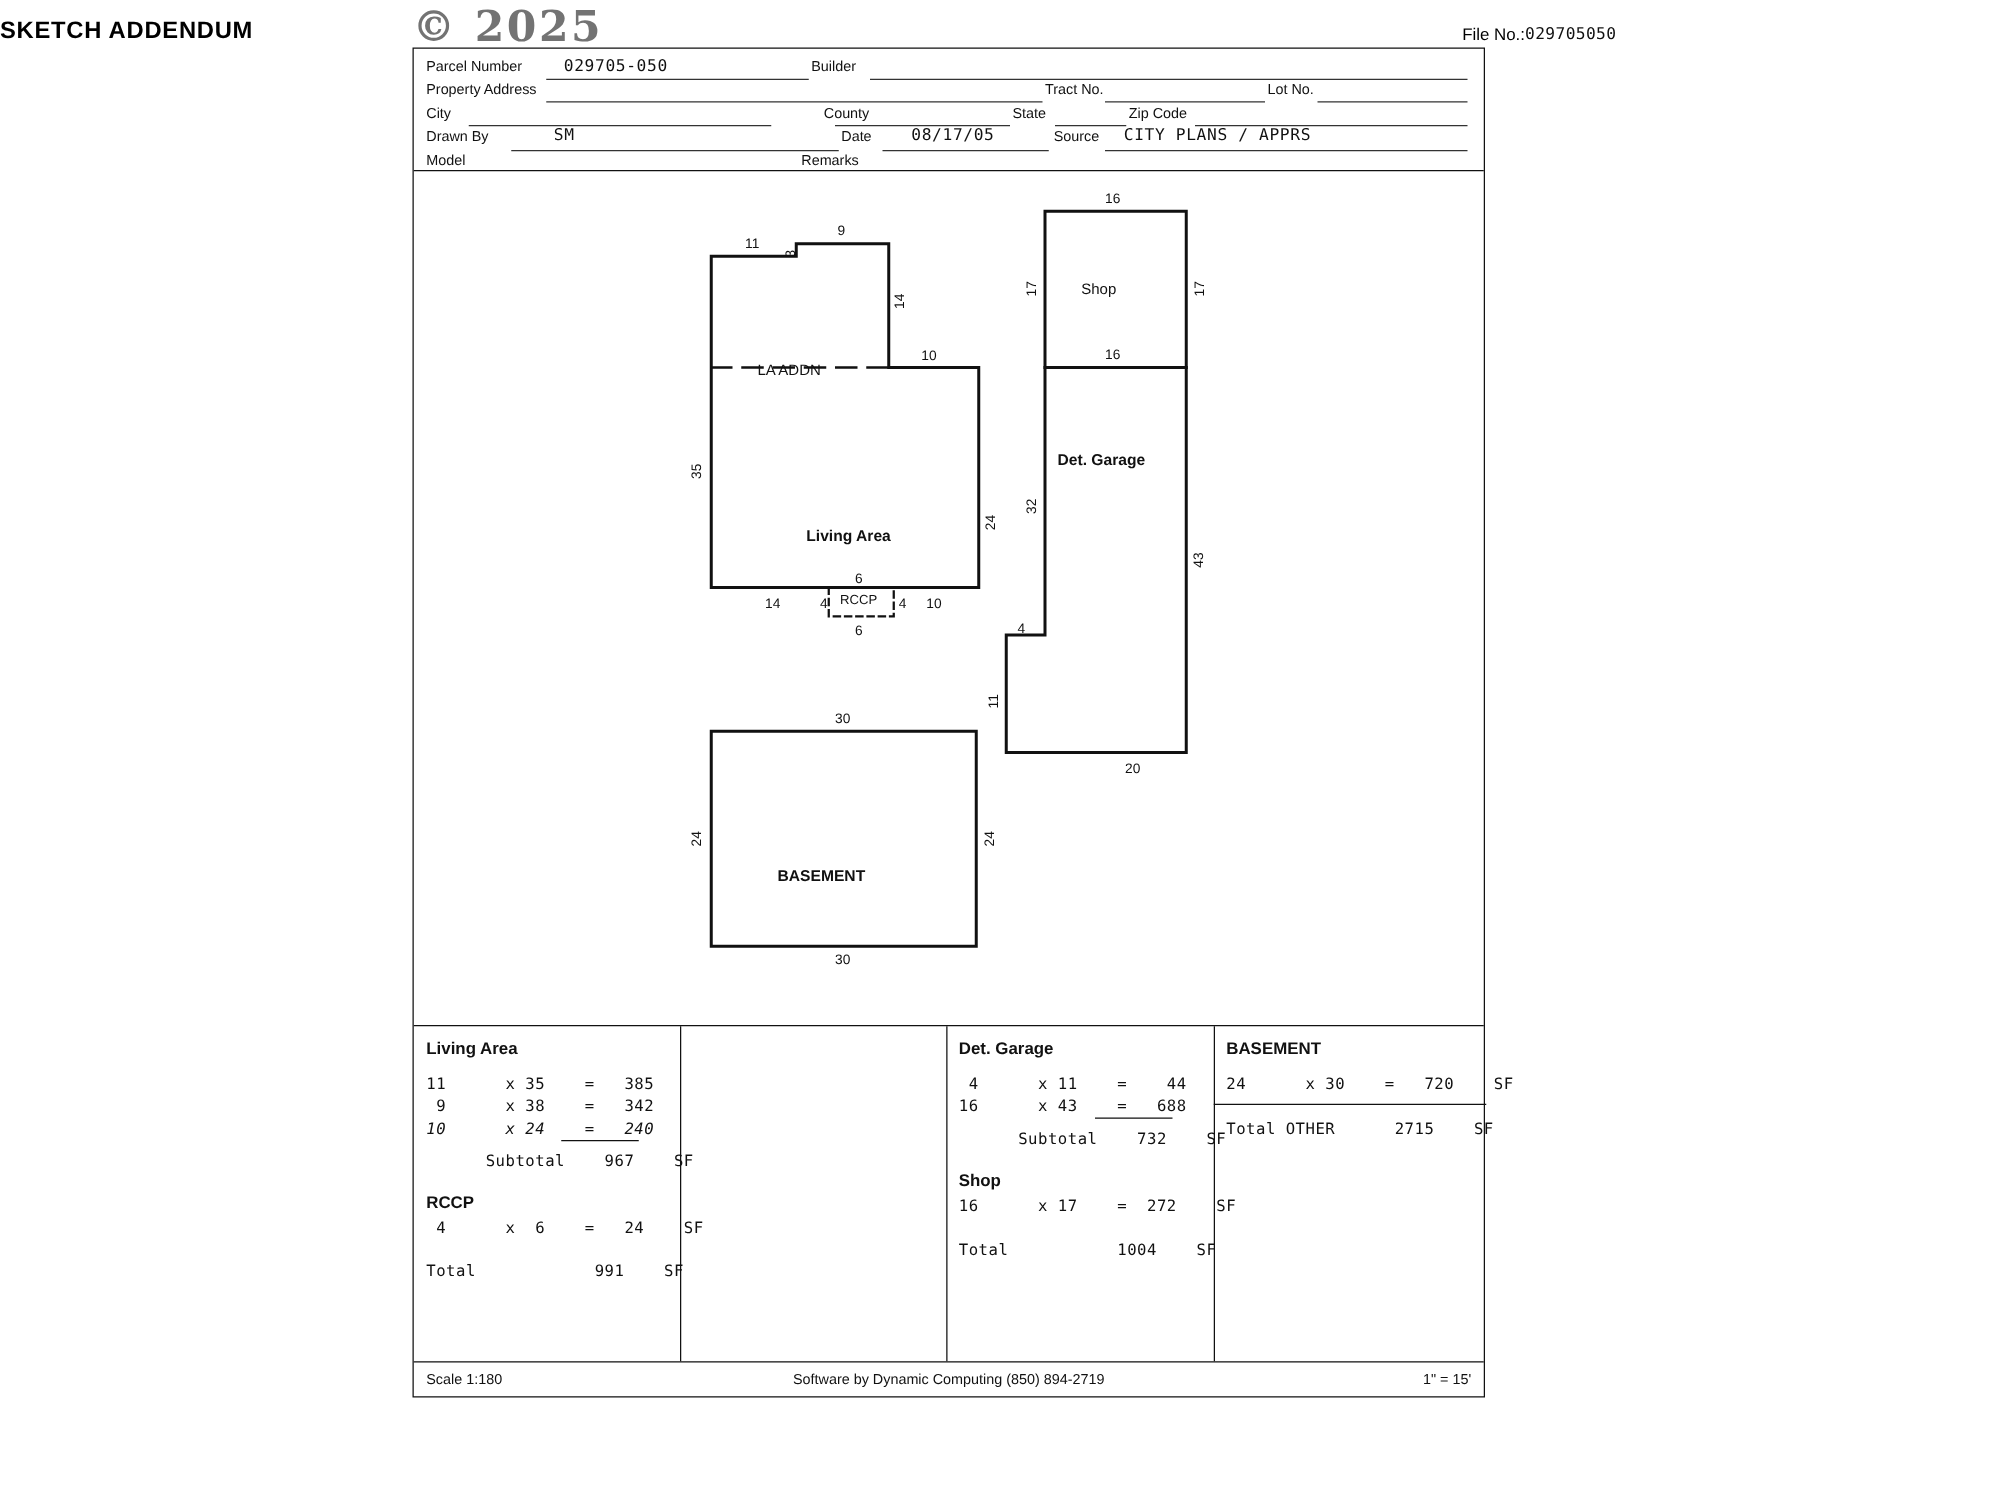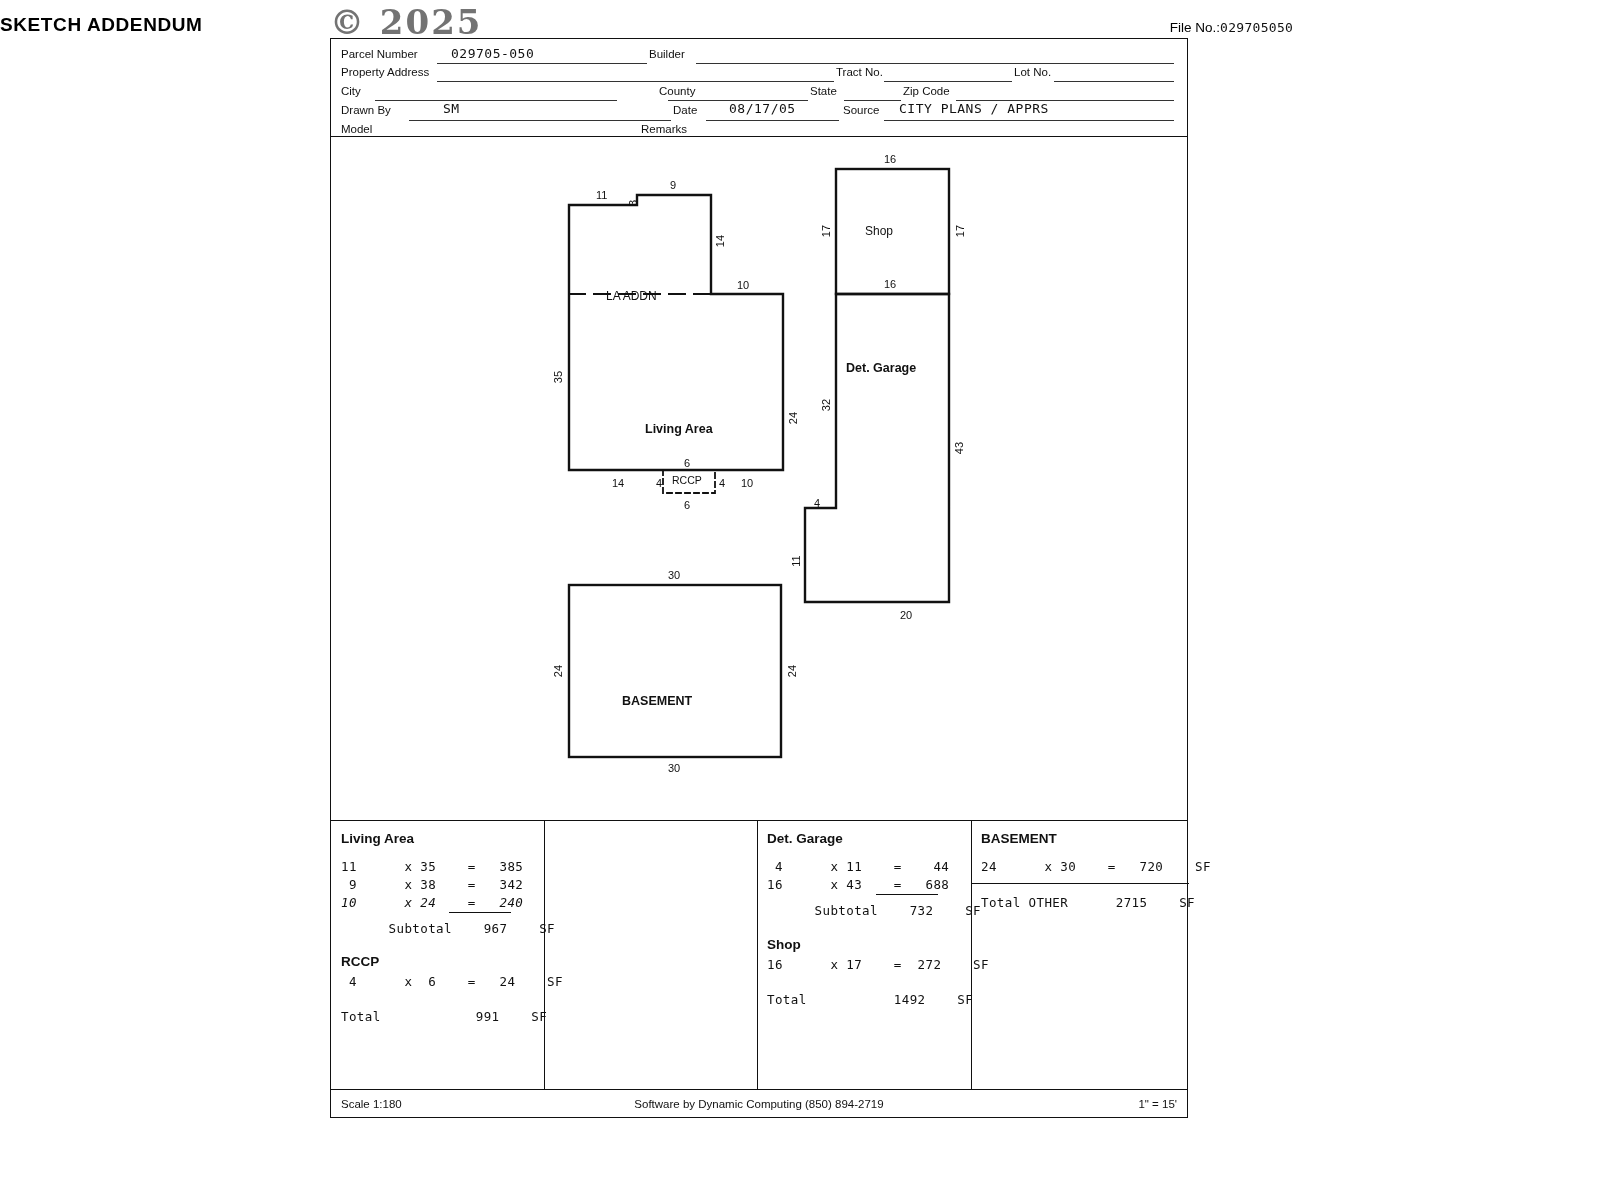--- a/index.html
+++ b/index.html
@@ -335,21 +335,21 @@
       <div class="mono" style="left:10px; top:153px;"> 4      x  6    =   24    SF</div>
       <div class="mono" style="left:10px; top:188px;">Total            991    SF</div>
 
       <div class="calc-head" style="left:436px; top:10px;">Det. Garage</div>
       <div class="mono" style="left:436px; top:38px;"> 4      x 11    =    44</div>
       <div class="mono" style="left:436px; top:56px;">16      x 43    =   688</div>
       <div class="sub-rule" style="left:545px; top:73px; width:62px;"></div>
       <div class="mono" style="left:436px; top:82px;">      Subtotal    732    SF</div>
       <div class="calc-head" style="left:436px; top:116px;">Shop</div>
       <div class="mono" style="left:436px; top:136px;">16      x 17    =  272    SF</div>
-      <div class="mono" style="left:436px; top:171px;">Total           1492    SF</div>
+      <div class="mono" style="left:436px; top:171px;">Total           1004    SF</div>
 
       <div class="calc-head" style="left:650px; top:10px;">BASEMENT</div>
       <div class="mono" style="left:650px; top:38px;">24      x 30    =   720    SF</div>
       <div class="sub-rule" style="left:640px; top:62px; width:218px;"></div>
       <div class="mono" style="left:650px; top:74px;">Total OTHER      2715    SF</div>
     </div>
 
     <div class="footer-line"></div>
     <div class="footer-txt" style="left:10px; top:1059px;">Scale 1:180</div>
     <div class="footer-txt" style="left:0; width:100%; top:1059px; text-align:center;">Software by Dynamic Computing (850) 894-2719</div>

